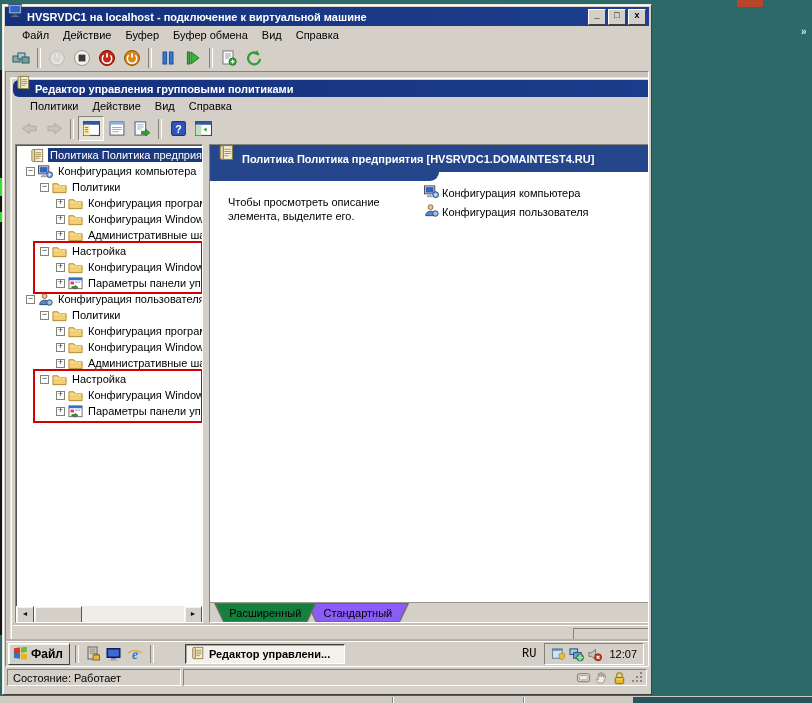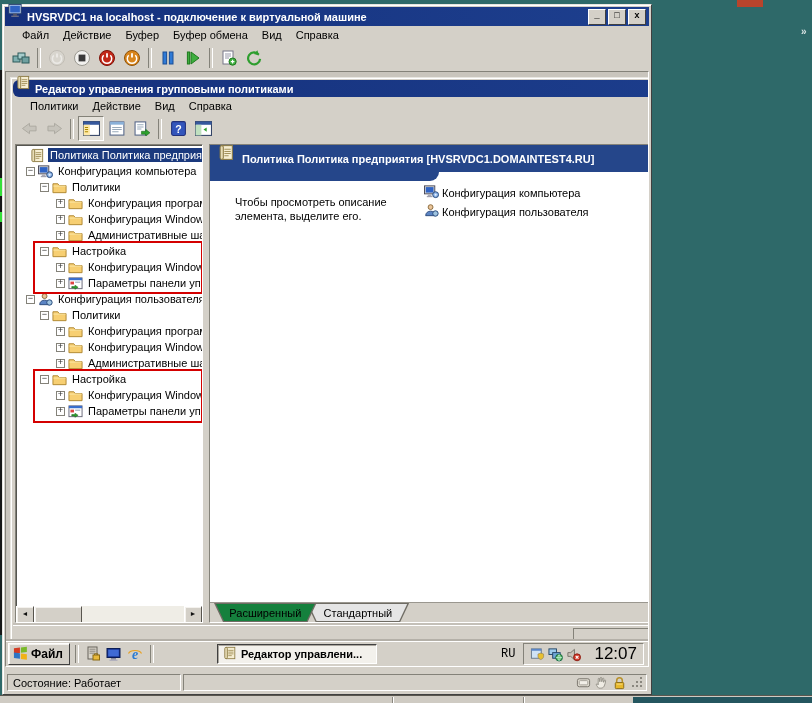--- a/index.html
+++ b/index.html
@@ -39,52 +39,52 @@
   .sbarrow{width:16px;height:16px;background:#d4d0c8;border:1px solid;border-color:#fff #58554e #58554e #fff;box-shadow:inset 1px 1px 0 #f4f2ee;font-size:7px;text-align:center;line-height:14px;color:#111;flex:none;}
   .sbthumb{width:46px;height:16px;background:#d4d0c8;border:1px solid;border-color:#fff #58554e #58554e #fff;box-shadow:inset 1px 1px 0 #f4f2ee;flex:none;}
   .anno{position:absolute;border:2px solid #d40000;pointer-events:none;z-index:9;}
   #splitter{width:6px;flex:none;}
   #right-panel{flex:1;background:#fff;display:flex;flex-direction:column;min-width:0;}
   #result-header{height:27px;background:#25468a;display:flex;align-items:center;gap:7px;padding:0 8px;flex:none;}
   #result-header .ttl{color:#fff;font-weight:bold;font-size:11px;white-space:nowrap;overflow:hidden;}
   #result-header svg{width:17px;height:17px;}
   #result-body{flex:1;position:relative;min-height:0;background:#fff;}
   #hdr-curve{position:absolute;left:0;top:0;width:229px;height:9px;background:#25468a;border-radius:0 0 16px 0;}
-  #desc-col{position:absolute;left:15px;top:9px;width:205px;padding:14px 10px 0 10px;box-sizing:border-box;line-height:14px;}
+  #desc-col{position:absolute;left:8px;top:9px;width:205px;padding:14px 10px 0 10px;box-sizing:border-box;line-height:14px;}
   #list-area{position:absolute;left:212px;top:10px;right:3px;}
   .colhdr{display:flex;height:17px;}
   .colcell{background:#d4d0c8;border:1px solid;border-color:#fff #58554e #58554e #fff;box-shadow:inset 1px 1px 0 #f4f2ee;padding:1px 5px;box-sizing:border-box;}
   .colcell.c1{width:186px;flex:none;}
   .colcell.c2{flex:1;}
   .lrow{height:17px;display:flex;align-items:center;gap:3px;padding-left:2px;margin-top:2px;}
   .lrow svg{width:15px;height:15px;flex:none;}
   #tabs-row{height:19px;background:#d4d0c8;flex:none;display:flex;align-items:stretch;padding-left:4px;border-top:1px solid #9a978f;}
   .tab{position:relative;margin-right:-10px;height:100%;}
   .tab .tout{position:absolute;inset:0;background:#6f6c64;clip-path:polygon(0 0,100% 0,calc(100% - 9px) 100%,9px 100%);}
-  .tab .tin{position:absolute;inset:1px 2px 1px 2px;clip-path:polygon(0 0,100% 0,calc(100% - 8px) 100%,8px 100%);background:#e5e5e5;display:flex;align-items:center;justify-content:center;padding:0 14px;white-space:nowrap;}
+  .tab .tin{position:absolute;inset:1px 2px 1px 2px;clip-path:polygon(0 0,100% 0,calc(100% - 8px) 100%,8px 100%);background:#8b5cf6;display:flex;align-items:center;justify-content:center;padding:0 14px;white-space:nowrap;}
   .tab.active{z-index:2;}
   .tab.active .tin{background:#15803d;font-weight:normal;}
   #mmc-status{height:19px;flex:none;display:flex;align-items:center;justify-content:flex-end;gap:2px;padding:1px 14px 1px 2px;border-top:1px solid #fff;box-shadow:0 -2px 0 #c4c0b8;}
   .stcell{height:15px;border:1px solid;border-color:#848279 #fff #fff #848279;}
   
   #guest-taskbar{position:absolute;left:0;right:0;bottom:0;height:24px;background:#d4d0c8;border-top:1px solid #fff;box-shadow:0 -2px 0 #b4b0a8;display:flex;align-items:center;padding:0 2px;gap:2px;}
   #start-btn{height:20px;display:flex;align-items:center;gap:3px;padding:0 6px 0 4px;font-weight:bold;font-size:12px;background:#d4d0c8;border:1px solid;border-color:#fff #404040 #404040 #fff;box-shadow:inset 1px 1px 0 #f4f2ee;}
   #start-btn svg{width:15px;height:15px;}
   .tsksep{width:2px;height:18px;border-left:1px solid #848279;border-right:1px solid #fff;margin:0 3px;}
   .qicon{width:19px;height:19px;display:flex;align-items:center;justify-content:center;}
   .qicon svg{width:16px;height:16px;}
   .taskbtn{width:160px;height:20px;display:flex;align-items:center;gap:4px;padding:0 5px;background:#d4d0c8;border:1px solid;border-color:#fff #404040 #404040 #fff;box-shadow:inset 1px 1px 0 #f4f2ee;white-space:nowrap;overflow:hidden;box-sizing:border-box;}
   .taskbtn svg{width:14px;height:14px;flex:none;}
-  .taskbtn.active{background:#f3f1ec;border-color:#404040 #fff #fff #404040;box-shadow:inset 1px 1px 0 #aaa69e;font-weight:bold;margin-left:32px;}
+  .taskbtn.active{background:#f3f1ec;border-color:#404040 #fff #fff #404040;box-shadow:inset 1px 1px 0 #aaa69e;font-weight:bold;}
   #tray-lang{padding:0 6px;font-size:12px;font-family:Liberation Mono, monospace;}
   #tray{height:20px;display:flex;align-items:center;gap:3px;padding:0 6px;border:1px solid;border-color:#848279 #fff #fff #848279;margin-right:2px;}
   #tray svg{width:15px;height:15px;}
-  #tray .clock{margin-left:10px;font-size:17px;}
+  #tray .clock{margin-left:4px;font-size:11px;}
   
-  #vm-status{height:22px;flex:none;display:flex;align-items:flex-end;gap:2px;padding:2px 2px 1px 2px;}
+  #vm-status{height:22px;flex:none;display:flex;align-items:flex-start;gap:2px;padding:2px 2px 1px 2px;}
   #vm-status .cellA{width:174px;height:17px;border:1px solid;border-color:#848279 #fff #fff #848279;display:flex;align-items:center;padding:0 5px;box-sizing:border-box;flex:none;}
   #vm-status .cellB{flex:1;height:17px;border:1px solid;border-color:#848279 #fff #fff #848279;display:flex;align-items:center;justify-content:flex-end;gap:3px;padding:0 4px;box-sizing:border-box;}
   #vm-status svg{width:15px;height:15px;}
   .grip{width:12px;height:12px;flex:none;background:
     radial-gradient(circle at 3px 9px,#8a877f 1px,transparent 1.2px),
     radial-gradient(circle at 7px 9px,#8a877f 1px,transparent 1.2px),
     radial-gradient(circle at 11px 9px,#8a877f 1px,transparent 1.2px),
     radial-gradient(circle at 7px 5px,#8a877f 1px,transparent 1.2px),
     radial-gradient(circle at 11px 5px,#8a877f 1px,transparent 1.2px),
     radial-gradient(circle at 11px 1px,#8a877f 1px,transparent 1.2px);}

